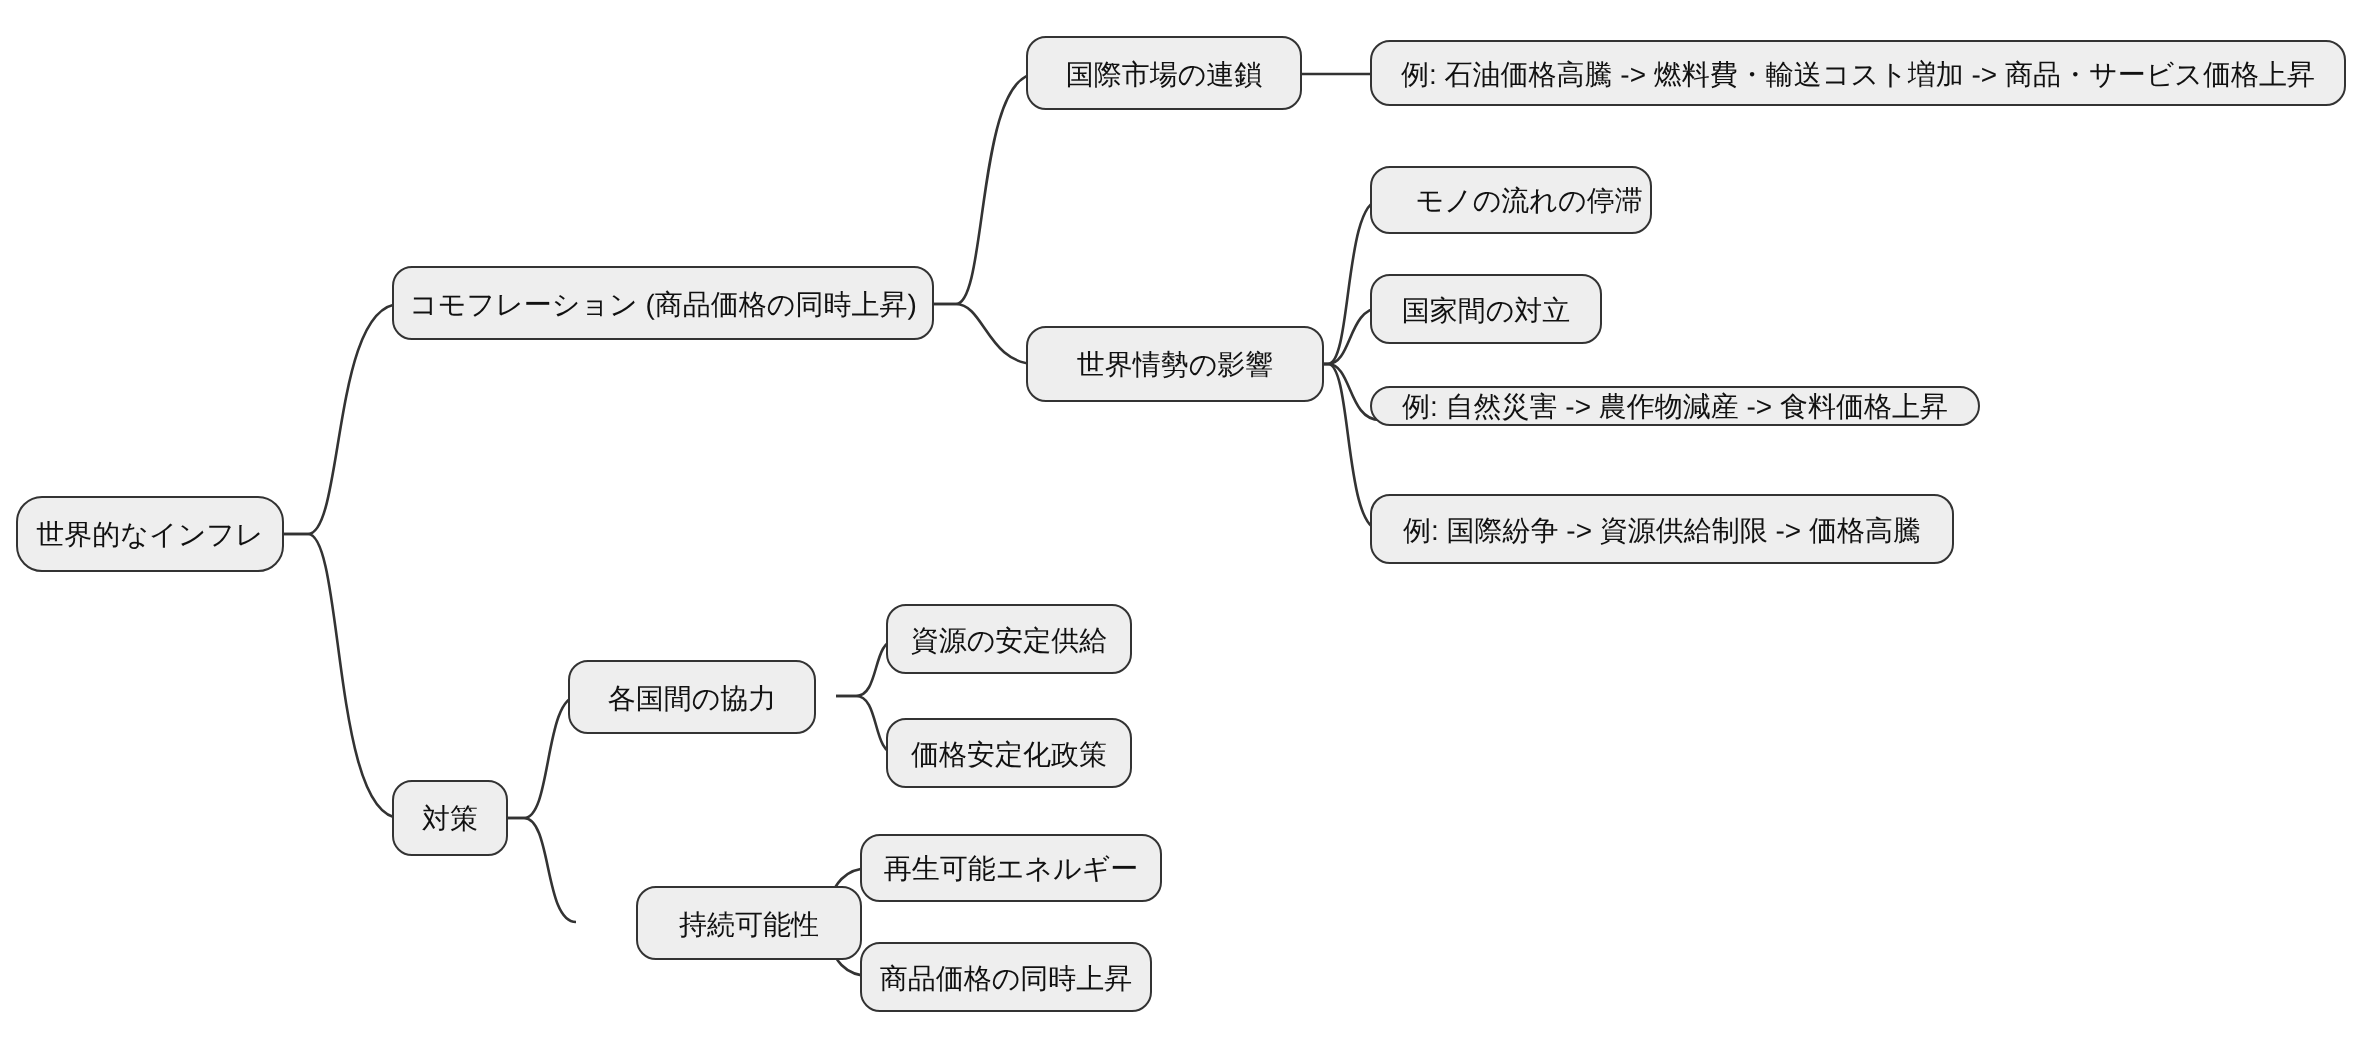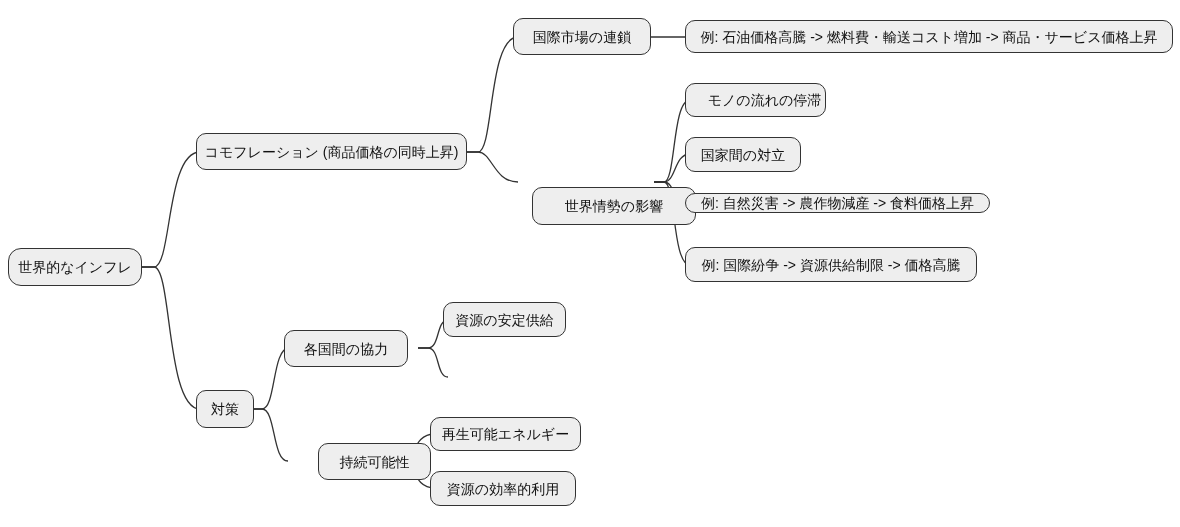--- a/index.html
+++ b/index.html
@@ -70,34 +70,35 @@
   <div class="node" style="left:8px; top:248px; width:134px; height:38px;border-radius:13px;">世界的なインフレ</div>
 
   <div class="node" style="left:196px; top:133px; width:271px; height:37px;">コモフレーション (商品価格の同時上昇)</div>
 
   <div class="node" style="left:196px; top:390px; width:58px; height:38px;">対策</div>
 
   <div class="node" style="left:513px; top:18px; width:138px; height:37px;">国際市場の連鎖</div>
 
   <div class="node" style="left:685px; top:20px; width:488px; height:33px;">例: 石油価格高騰 -&gt; 燃料費・輸送コスト増加 -&gt; 商品・サービス価格上昇</div>
 
-  <div class="node" style="left:532px; top:163px; width:164px; height:38px;margin-top:24px;">世界情勢の影響</div>
+  <div class="node" style="left:513px; top:163px; width:149px; height:38px;">世界情勢の影響</div>
 
   <div class="node" style="left:685px; top:83px; width:141px; height:34px;padding-left:24px;">モノの流れの停滞</div>
 
   <div class="node" style="left:685px; top:137px; width:116px; height:35px;">国家間の対立</div>
 
   <div class="node" style="left:685px; top:193px; width:305px; height:20px;">例: 自然災害 -&gt; 農作物減産 -&gt; 食料価格上昇</div>
 
   <div class="node" style="left:685px; top:247px; width:292px; height:35px;">例: 国際紛争 -&gt; 資源供給制限 -&gt; 価格高騰</div>
 
   <div class="node" style="left:284px; top:330px; width:124px; height:37px;">各国間の協力</div>
 
   <div class="node" style="left:443px; top:302px; width:123px; height:35px;">資源の安定供給</div>
 
+  <div class="node" style="left:443px; top:359px; width:123px; height:35px;">価格安定化政策</div>
 
   <div class="node" style="left:283px; top:443px; width:113px; height:37px;margin-left:35px;">持続可能性</div>
 
   <div class="node" style="left:430px; top:417px; width:151px; height:34px;">再生可能エネルギー</div>
 
-  <div class="node" style="left:430px; top:471px; width:146px; height:35px;">資源の効率的利用</div>
+  <div class="node" style="left:430px; top:471px; width:146px; height:35px;">商品価格の同時上昇</div>
 
 </div>
 
 </body></html>

